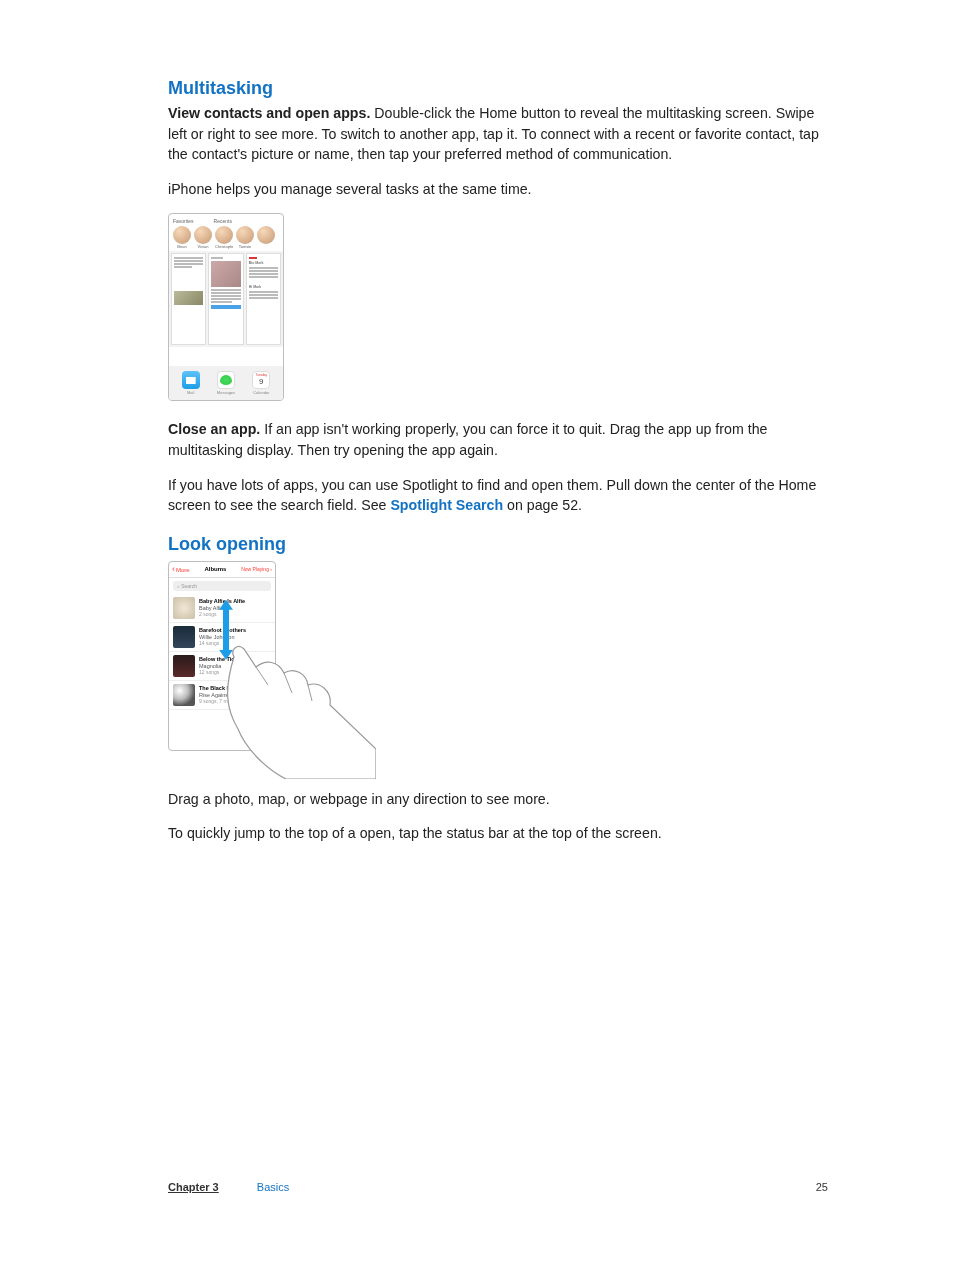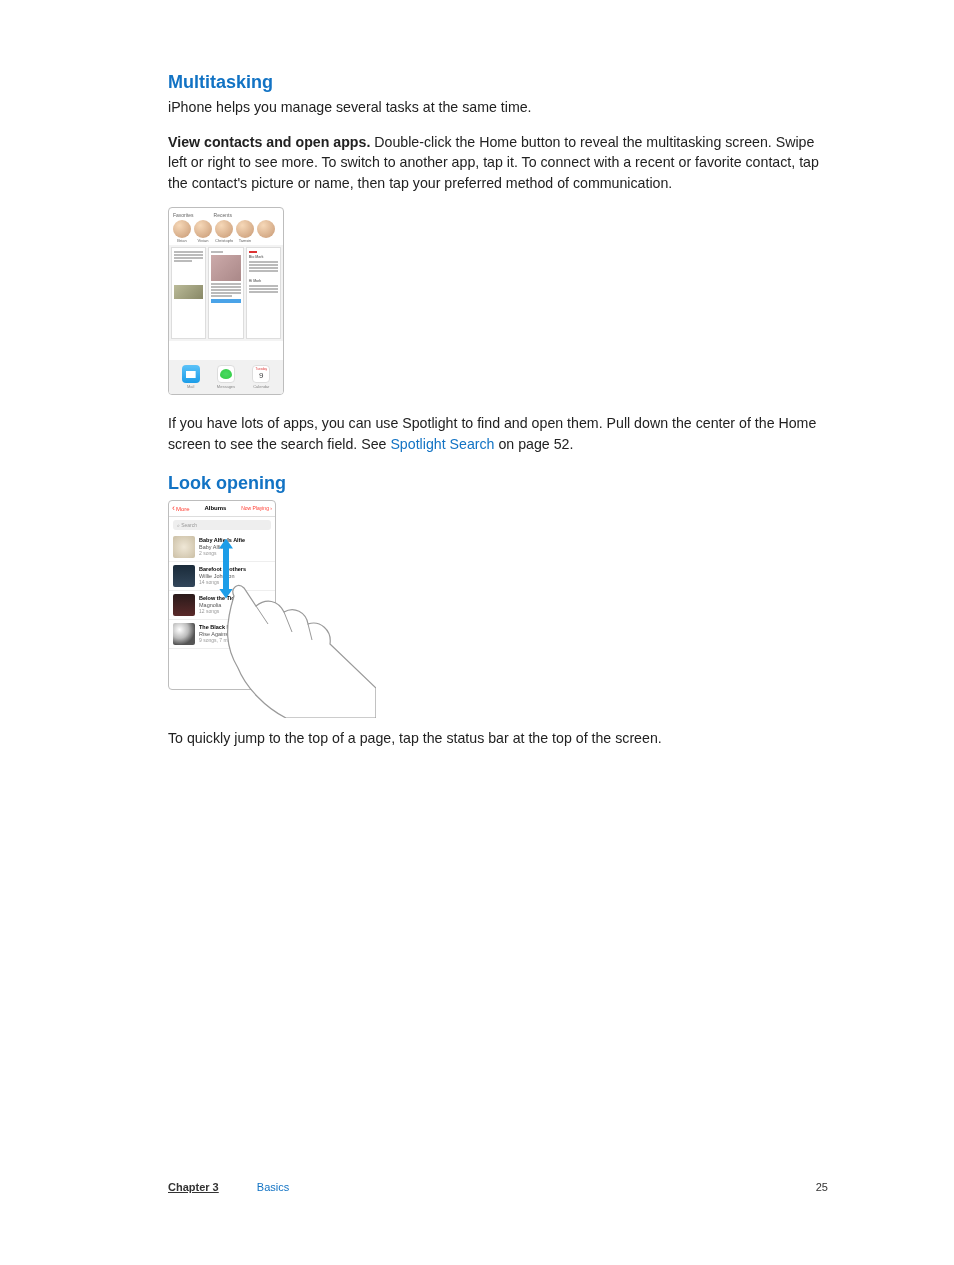--- a/index.html
+++ b/index.html
@@ -15,30 +15,30 @@
     position: absolute;
     left: 168px;
     top: 72px;
     width: 660px;
   }
   h2.section {
     color: #1273c4;
     font-size: 18px;
     font-weight: 600;
     margin-bottom: 4px;
-    margin-top: 0;
+    margin-top: 6px;
   }
   p.body {
     font-size: 14.2px;
     line-height: 1.45;
     color: #222;
     margin-bottom: 14px;
   }
   p.body b { font-weight: 700; }
-  a.inline-link { color: #1273c4; text-decoration: none; }
+  a.inline-link { color: #1273c4; text-decoration: none; font-weight: bold; }
 
   
   .fig1 {
     width: 116px;
     height: 188px;
     border: 1px solid #bdbdbd;
     border-radius: 4px;
     margin: 6px 0 18px 0;
     background: #fff;
     position: relative;
@@ -171,24 +171,24 @@
   .footer .ch { font-weight:700; color:#333;text-decoration:underline; }
   .footer .ct { color:#1273c4; margin-left:6px; font-weight:400;padding-left:29px;}
   .footer .pg { color:#333; }
 </style>
 </head>
 <body>
 
 <div class="page">
 
   <h2 class="section">Multitasking</h2>
-  <p class="body">iPhone helps you manage several tasks at the same time.</p>
   <p class="body">
     <b>View contacts and open apps.</b><span> Double-click the Home button to reveal the multitasking screen. Swipe left or right to see more. To switch to another app, tap it. To connect with a recent or favorite contact, tap the contact's picture or name, then tap your preferred method of communication.</span>
   </p>
+  <p class="body">iPhone helps you manage several tasks at the same time.</p>
 
   <div class="fig1">
     <div class="top">
       <div style="display:flex; gap:20px;">
         <span class="lbl">Favorites</span>
         <span class="lbl">Recents</span>
       </div>
       <div class="avatars">
         <div class="av"></div>
         <div class="av"></div>
@@ -248,20 +248,23 @@
       <div class="app">
         <div class="ic ic-cal">
           <span class="d">Tuesday</span>
           <span class="n">9</span>
         </div>
         <div class="nm">Calendar</div>
       </div>
     </div>
   </div>
 
+  <p class="body">
+    <b>Close an app.</b><span> If an app isn't working properly, you can force it to quit. Drag the app up from the multitasking display. Then try opening the app again.</span>
+  </p>
   <p class="body">
     <span>If you have lots of apps, you can use Spotlight to find and open them. Pull down the center of the Home screen to see the search field. See </span><a class="inline-link">Spotlight Search</a><span> on page 52.</span>
   </p>
 
   <h2 class="section" style="margin-top:18px;">Look opening</h2>
 
   <div class="fig2wrap">
     <div class="fig2">
       <div class="nav">
         <span class="back">More</span>
@@ -320,21 +323,22 @@
                  L 70 140
                  C 50 130, 30 110, 22 90
                  C 10 70, 8 50, 18 18 Z" fill="#ffffff" stroke="#9a9a9a" stroke-width="1.2"></path>
         <path d="M 40 28 L 52 46" fill="none" stroke="#9a9a9a" stroke-width="1"></path>
         <path d="M 68 34 L 76 54" fill="none" stroke="#9a9a9a" stroke-width="1"></path>
         <path d="M 92 46 L 96 62" fill="none" stroke="#9a9a9a" stroke-width="1"></path>
       </svg>
     </div>
   </div>
 
-  <p class="body">To quickly jump to the top of a page, tap the status bar at the top of the screen.</p>
+  <p class="body">Drag a photo, map, or webpage in any direction to see more.</p>
+  <p class="body">To quickly jump to the top of a open, tap the status bar at the top of the screen.</p>
 
 </div>
 
 <div class="footer">
   <div>
     <span class="ch">Chapter  3</span>
     <span class="ct">Basics</span>
   </div>
   <div class="pg">25</div>
 </div>

